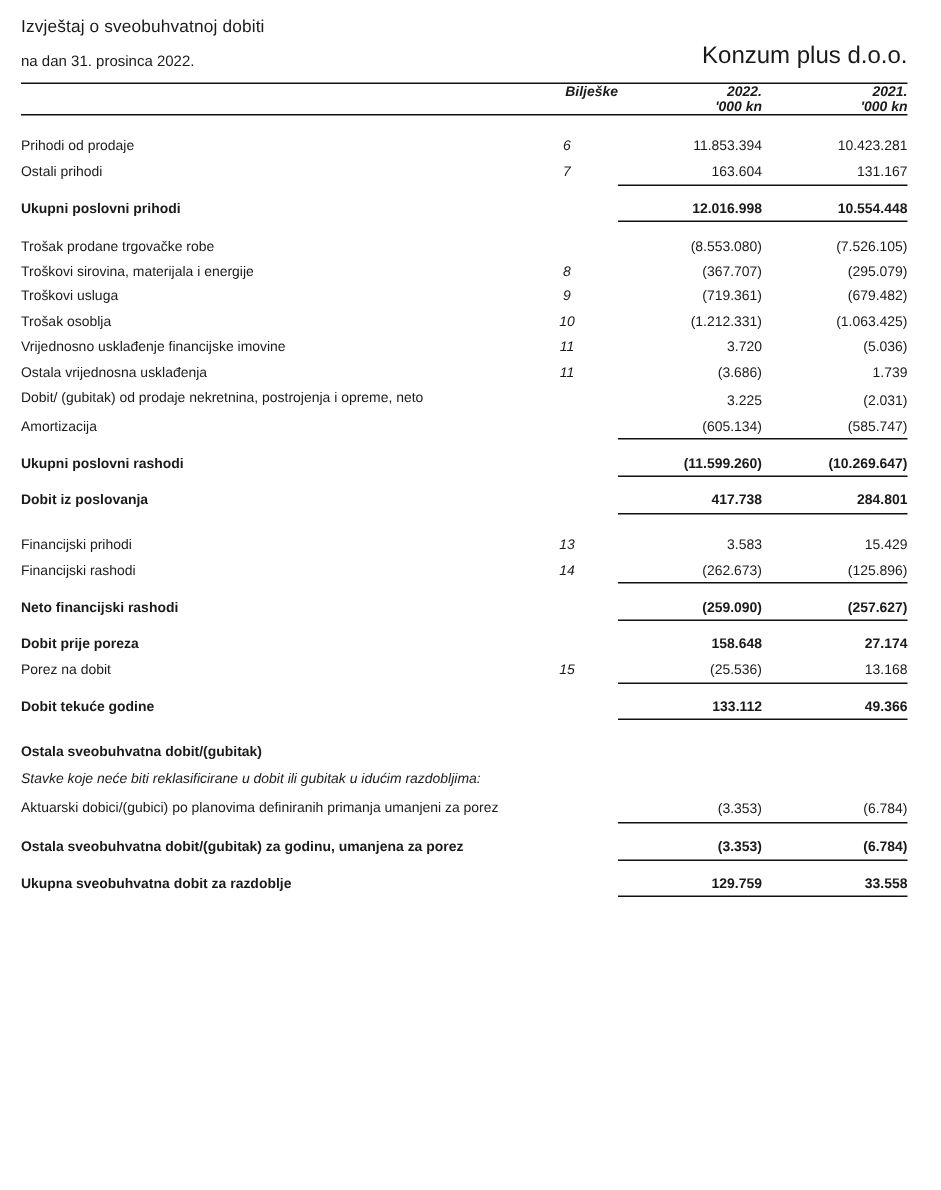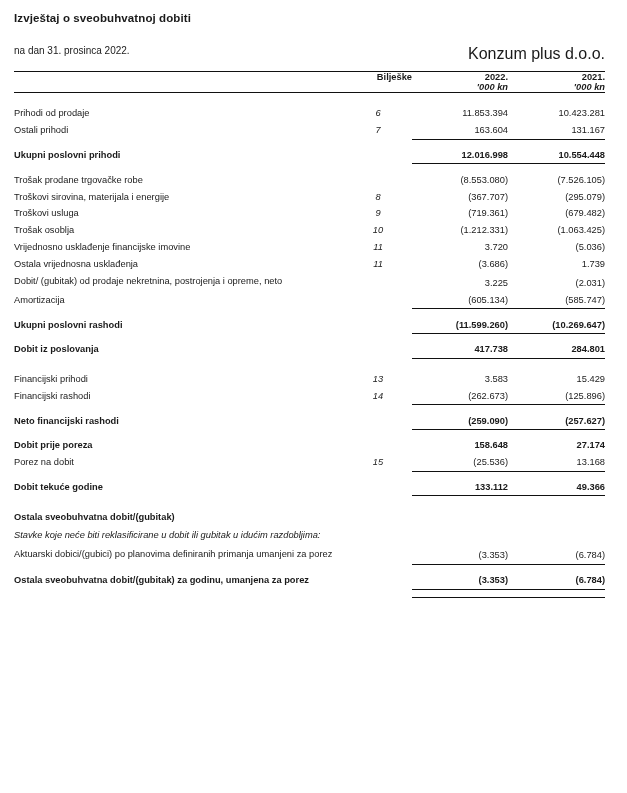--- a/index.html
+++ b/index.html
@@ -16,28 +16,27 @@
     overflow: hidden;
   }
   .page {
     padding: 10px 22px 0 14px;
     box-sizing: border-box;
     width: 627px;
   }
   .doc-title {
     font-size: 11.5px;
     color: #1a1a1a;
-    margin: 2px 0 21px 0;
+    margin: 2px 0 5px 0;
     letter-spacing: 0.1px;
-    font-weight: bold;
   }
   .head-row {
     display: flex;
     justify-content: space-between;
-    align-items: flex-start;
+    align-items: flex-end;
     margin-bottom: 8px;
   }
   .doc-subtitle {
     font-size: 10px;
     color: #1a1a1a;
   }
   .company {
     font-size: 16px;
     color: #1a1a1a;
   }
@@ -56,20 +55,21 @@
   col.c-y2    { width: 97px; }
 
   .hdr-sep-top td {
     border-top: 1.1px solid #111;
     height: 0;
     font-size: 0;
     line-height: 0;
   }
   .hdr td {
     padding-top: 5px;
+    font-style: italic;
     font-weight: bold;
     font-size: 9.3px;
     text-align: right;
   }
   .hdr td.label { text-align: left; }
   .hdr2 td {
     font-style: italic;
     font-weight: bold;
     font-size: 9.3px;
     text-align: right;
@@ -453,20 +453,26 @@
             <span class="r"></span>
           </td>
         <td class="num">
             <span class="r"></span>
           </td>
       </tr>
       <tr class="spacer-sm">
           <td colspan="4"></td>
         </tr>
 
+      <tr class="item total">
+        <td class="label">Ukupna sveobuhvatna dobit za razdoblje</td>
+        <td class="note"></td>
+        <td class="num">129.759</td>
+        <td class="num">33.558</td>
+      </tr>
 
       <tr class="rule rule-thin">
         <td></td>
           <td></td>
         <td class="num">
             <span class="r"></span>
           </td>
         <td class="num">
             <span class="r"></span>
           </td>

